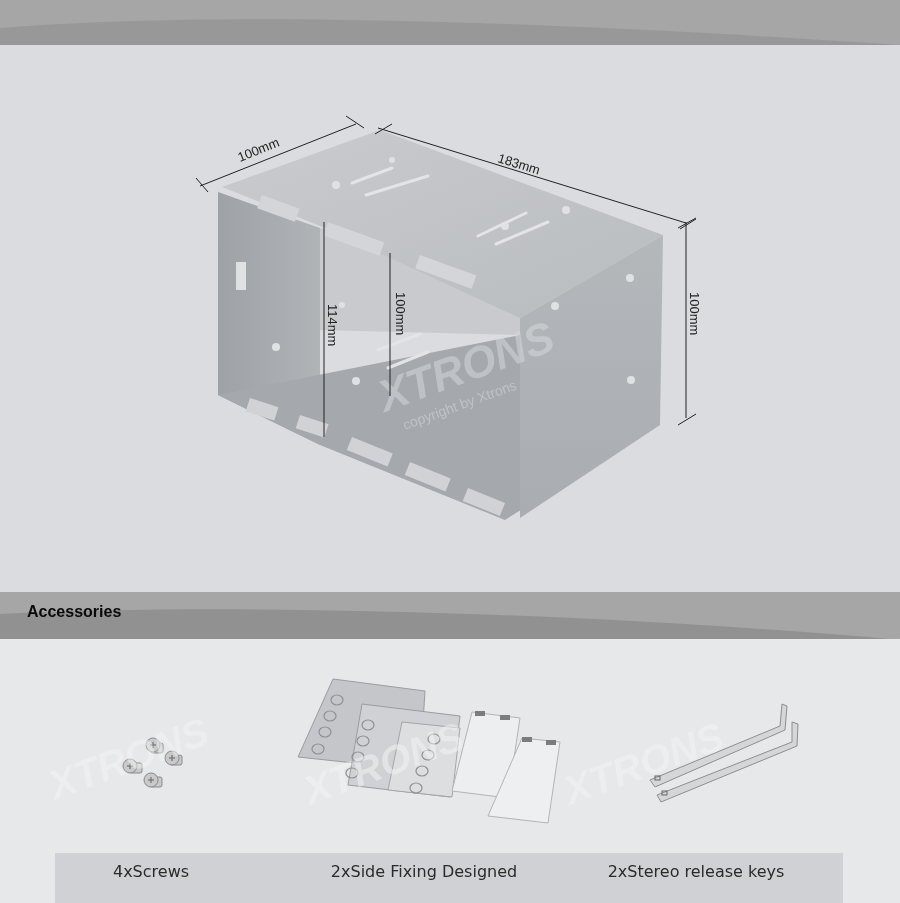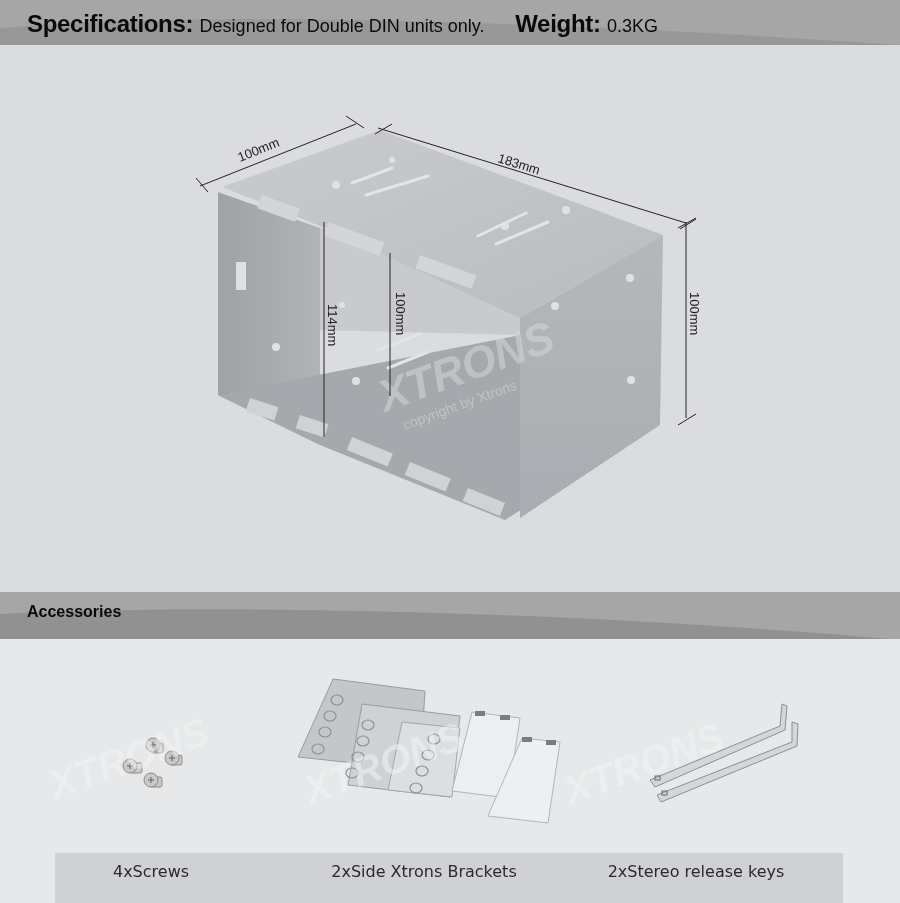--- a/index.html
+++ b/index.html
@@ -22,27 +22,20 @@
   .cap{position:absolute;top:9px;font-family:"DejaVu Sans",sans-serif;font-size:16px;color:#2a2a2a;white-space:nowrap;transform:translateX(-50%);}
   .dim{font-family:"Liberation Sans",sans-serif;font-size:13px;fill:#222;}
 </style>
 </head>
 <body>
 
 <div class="band band-top">
   <svg class="swoosh" viewBox="0 0 900 45" preserveAspectRatio="none">
     <path d="M0,28 C200,12 500,18 900,45 L0,45 Z" fill="#989898"></path>
   </svg>
-  <div class="band-text">
-    <span class="lbl">Specifications:</span>
-    <span class="val">Designed for Double DIN units only.</span>
-    <span class="gap"></span>
-    <span class="lbl">Weight:</span>
-    <span class="val">0.3KG</span>
-  </div>
 </div>
 
 <div class="product">
   <svg width="900" height="547" viewBox="0 45 900 547">
     <defs>
       <linearGradient id="gTop" x1="0" y1="0" x2="1" y2="1">
         <stop offset="0" stop-color="#c9cbce"></stop>
           <stop offset="1" stop-color="#b9bcbf"></stop>
       </linearGradient>
       <linearGradient id="gSide" x1="0" y1="0" x2="0" y2="1">
@@ -195,16 +188,16 @@
 
     <g opacity="0.5" font-family="Liberation Sans, sans-serif" font-weight="bold" font-style="italic" fill="#f3f4f5">
       <text x="55" y="800" font-size="40" transform="rotate(-20 55 800)">XTRONS</text>
       <text x="310" y="805" font-size="40" transform="rotate(-20 310 805)">XTRONS</text>
       <text x="570" y="805" font-size="40" transform="rotate(-20 570 805)">XTRONS</text>
     </g>
   </svg>
 
   <div class="caption-bar" style="top:214px;">
     <span class="cap" style="left:96px;">4xScrews</span>
-    <span class="cap" style="left:369px;">2xSide Xtrons Brackets</span>
+    <span class="cap" style="left:369px;">2xSide Fixing Designed</span>
     <span class="cap" style="left:641px;">2xStereo release keys</span>
   </div>
 </div>
 
 </body></html>

